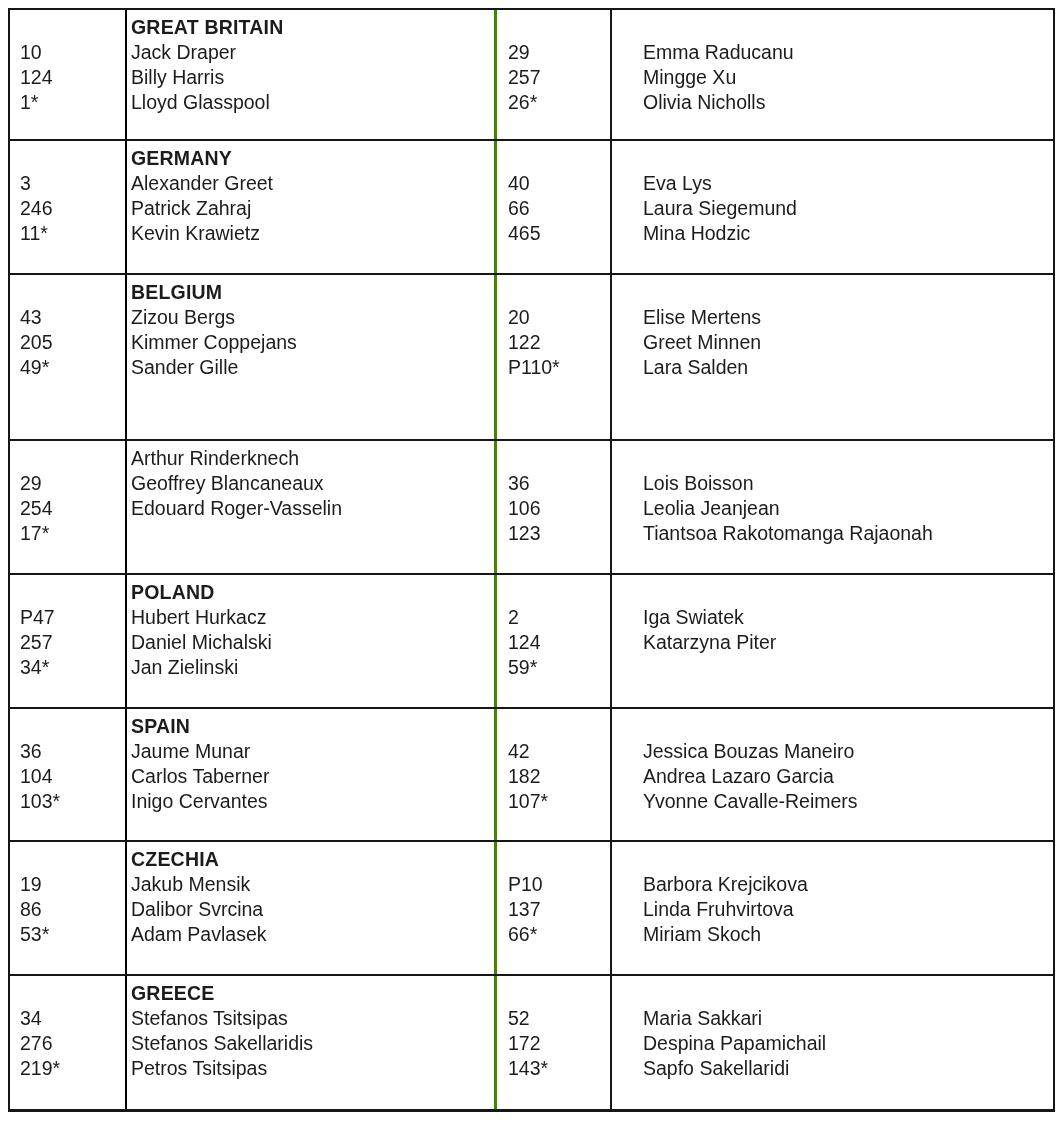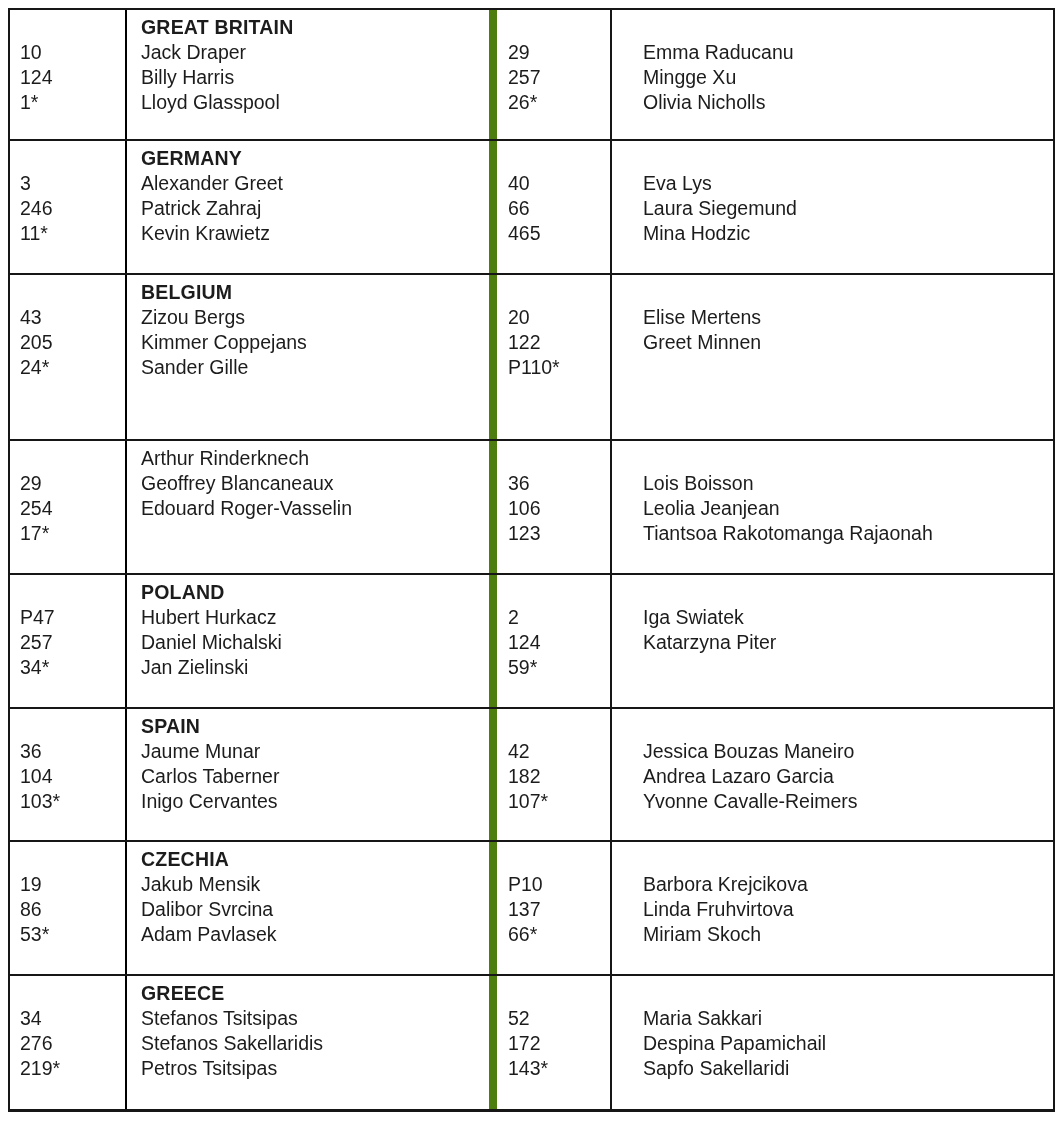--- a/index.html
+++ b/index.html
@@ -21,21 +21,21 @@
     border-bottom-width: 3px;
     background: #ffffff;
   }
   .team-row {
     display: grid;
     grid-template-columns: 117px 370px 115px 1fr;
   }
   .team-row + .team-row { border-top: 2px solid #161616; }
   .cell { padding: 5px 6px 0 10px; overflow: hidden; }
   .c-rank-l { border-right: 2px solid #000000; }
-  .c-name-l { border-right: 8px solid #4d7c0f; padding-left: 14px; }
+  .c-name-l { border-right: 3px solid #4d7c0f; padding-left: 4px; }
   .c-rank-r { border-right: 2px solid #161616; padding-left: 11px; }
   .c-name-r { padding-left: 31px; }
   .line {
     height: 25px;
     font-size: 19.5px;
     line-height: 25px;
     white-space: nowrap;
   }
   .country { font-weight: bold; letter-spacing: 0.2px; }
 </style>
@@ -96,38 +96,39 @@
       <div class="line">Laura Siegemund</div>
       <div class="line">Mina Hodzic</div>
     </div>
   </div>
 
   <div class="team-row" style="height:166px">
     <div class="cell c-rank-l">
       <div class="line"></div>
       <div class="line">43</div>
       <div class="line">205</div>
-      <div class="line">24*</div>
+      <div class="line">49*</div>
     </div>
     <div class="cell c-name-l">
       <div class="line country">BELGIUM</div>
       <div class="line">Zizou Bergs</div>
       <div class="line">Kimmer Coppejans</div>
       <div class="line">Sander Gille</div>
     </div>
     <div class="cell c-rank-r">
       <div class="line"></div>
       <div class="line">20</div>
       <div class="line">122</div>
       <div class="line">P110*</div>
     </div>
     <div class="cell c-name-r">
       <div class="line"></div>
       <div class="line">Elise Mertens</div>
       <div class="line">Greet Minnen</div>
+      <div class="line">Lara Salden</div>
     </div>
   </div>
 
   <div class="team-row" style="height:134px">
     <div class="cell c-rank-l">
       <div class="line"></div>
       <div class="line">29</div>
       <div class="line">254</div>
       <div class="line">17*</div>
     </div>

